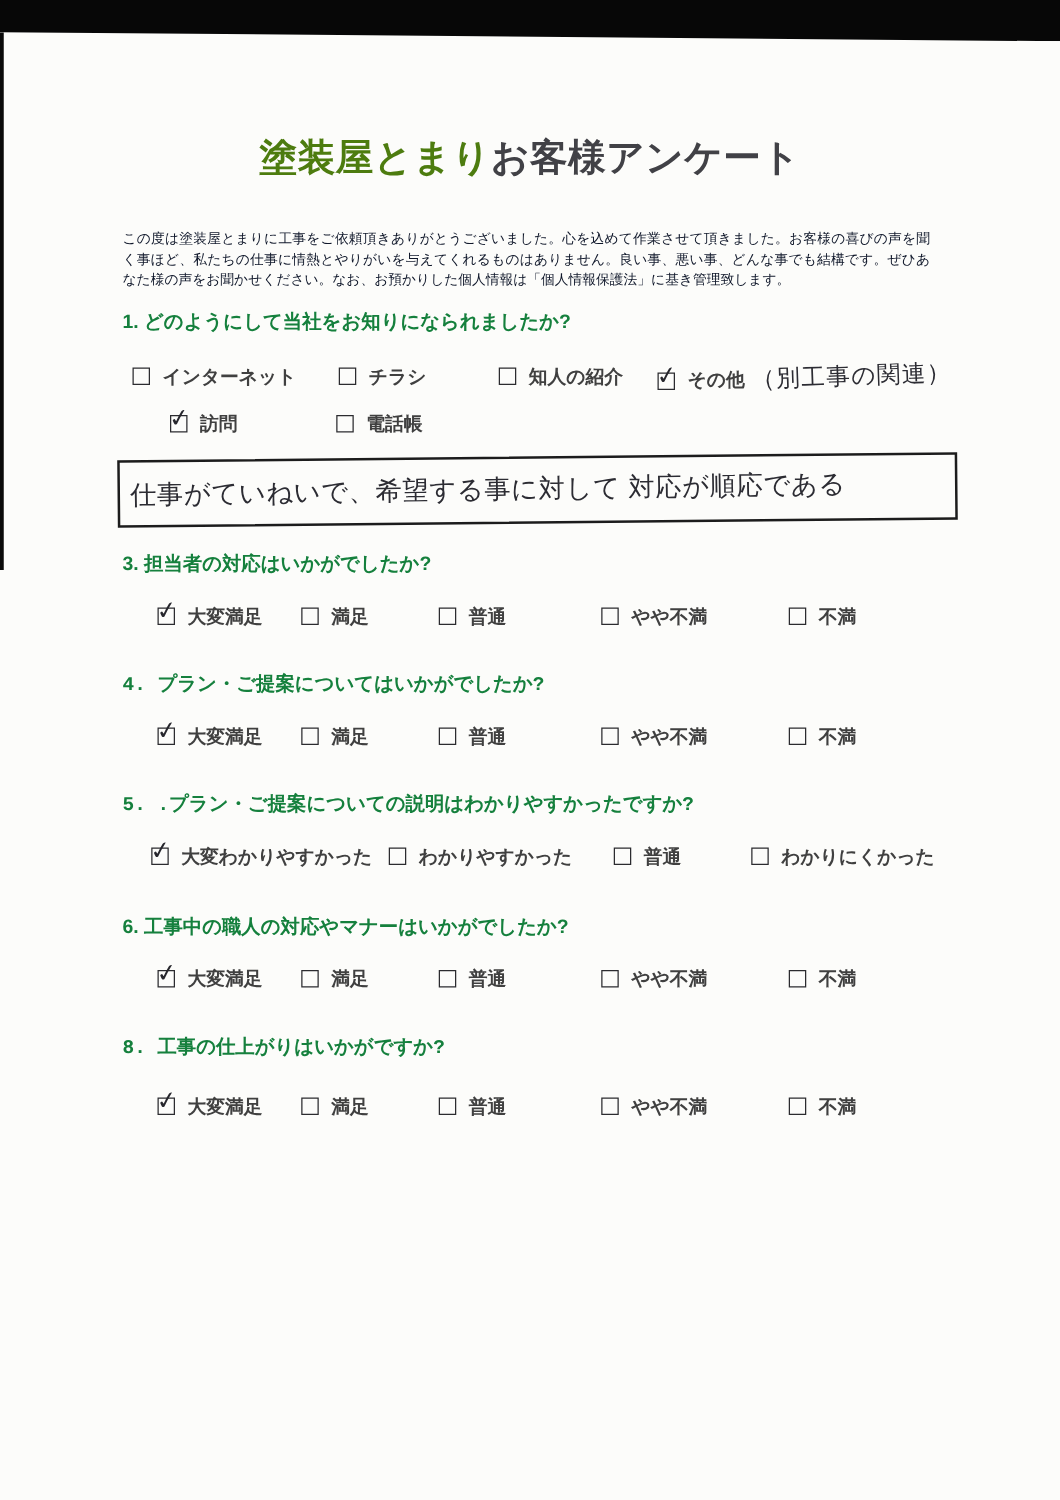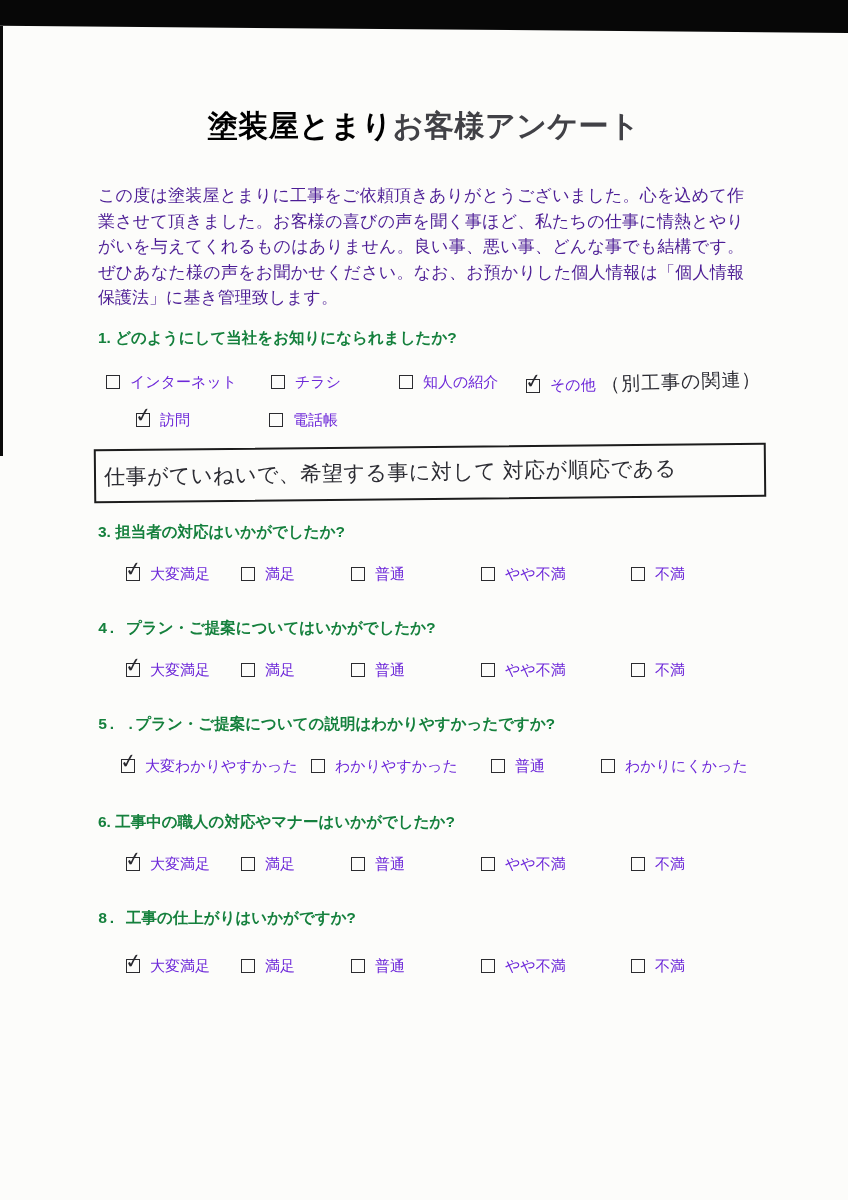--- a/index.html
+++ b/index.html
@@ -6,41 +6,41 @@
   body{background:#ffffff;font-family:"Liberation Sans","DejaVu Sans",sans-serif;}
   .page{position:relative;width:848px;height:1200px;background:#fcfcfa;overflow:hidden;color:#2b2b2f;}
 
   
   .scan-top{position:absolute;top:0;left:0;width:848px;height:33px;background:#070707;
             clip-path:polygon(0 0,100% 0,100% 100%,0 78%);}
   .scan-left{position:absolute;top:26px;left:0;width:3px;height:430px;background:#0a0a0a;}
 
   
   .title{padding-top:86px;text-align:center;font-size:30px;font-weight:bold;letter-spacing:.5px;}
-  .brand{color:#000000;}
+  .brand{color:#4d7c0f;}
   .title-rest{color:#414146;}
 
   .content{padding:0 104px 0 98px;}
-  .intro{margin-top:36px;font-size:17px;line-height:1.5;color:#4c1d95;text-align:justify;}
+  .intro{margin-top:36px;font-size:11px;line-height:1.5;color:#0f172a;text-align:justify;}
 
   .q-label{font-size:15.5px;font-weight:bold;color:#15803d;}
 
   .opt-row{display:grid;align-items:start;font-size:15px;}
   .row-sat{grid-template-columns:115px 110px 130px 150px auto;margin-left:28px;}
   .row-q5 {grid-template-columns:190px 180px 110px auto;margin-left:23px;}
   .row-q1a{grid-template-columns:165px 128px 127px auto;margin-left:8px;}
   .row-q1b{grid-template-columns:133px auto;margin-left:38px;}
 
   .option{display:flex;align-items:center;cursor:pointer;}
   .box{position:relative;display:inline-block;width:12px;height:12px;border:1.8px solid #2b2b2f;
        margin-right:10px;flex:none;background:#fcfcfa;}
   .mark{visibility:hidden;position:absolute;left:-2px;top:-11px;font-size:20px;font-weight:bold;
         color:#26262c;transform:rotate(-8deg);}
   .option.checked .mark{visibility:visible;}
-  .olabel{font-weight:normal;color:#6d28d9;white-space:nowrap;}
+  .olabel{font-weight:bold;color:#404040;white-space:nowrap;}
 
   .hand{color:#2c2c33;}
   .cell-with-note{display:flex;align-items:center;white-space:nowrap;}
   .note{font-size:19px;margin-left:5px;position:relative;top:-4px;transform:rotate(-2deg);
         letter-spacing:1px;}
 
   .answer-box{border:2.6px solid #1c1c1c;background:#fcfcfa;}
   .box1{margin-top:16px;margin-left:-4px;width:652px;padding:10px 8px 12px;transform:rotate(-0.55deg);}
   .box1 .answer-line{font-size:21px;letter-spacing:.5px;transform:rotate(-0.35deg);white-space:nowrap;}
   .box2{margin-top:14px;margin-left:-2px;width:654px;padding:10px 10px 8px;transform:rotate(-0.25deg);}

